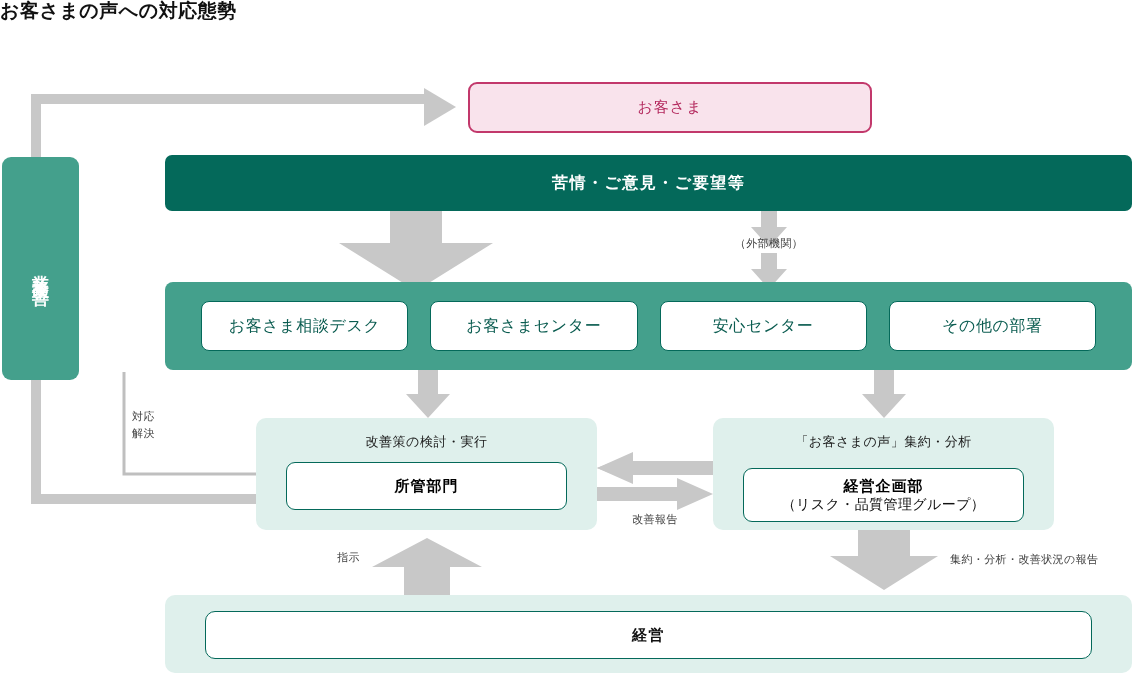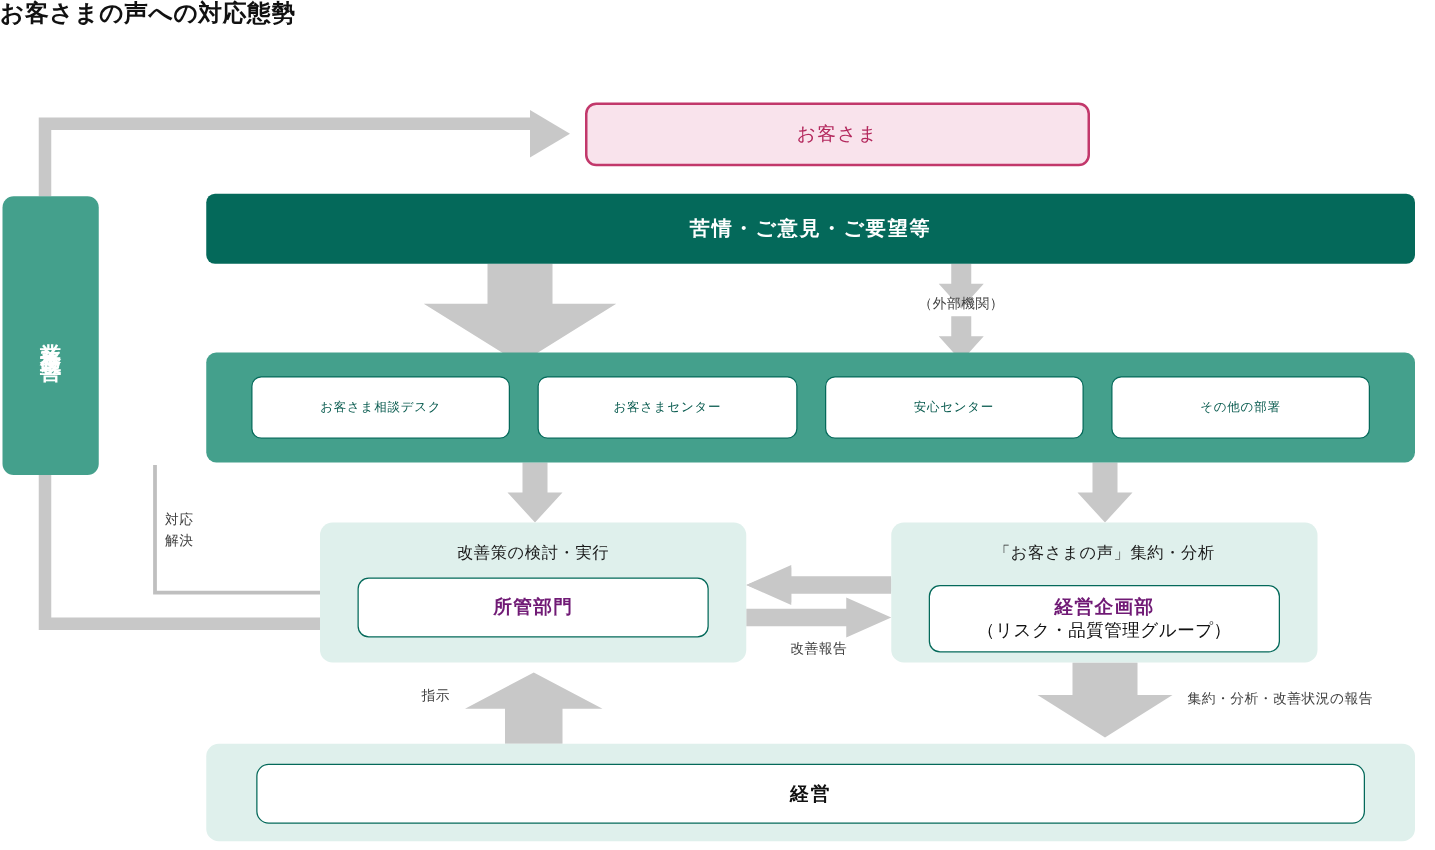--- a/index.html
+++ b/index.html
@@ -85,21 +85,21 @@
     padding: 0 36px;
     gap: 22px;
   }
   .dept-box {
     flex: 1 1 0;
     height: 48px;
     background: #ffffff;
     border: 1.5px solid #04695a;
     border-radius: 8px;
     display: flex; align-items: center; justify-content: center;
-    font-size: 10px;
+    font-size: 16px;
     color: #0a5c50;
     letter-spacing: 0.6px;
   }
 
   
   .mint-panel {
     background: #dff0ec;
     border-radius: 10px;
   }
   .panel-left { left: 256px; top: 418px; width: 341px; height: 112px; }
@@ -116,21 +116,21 @@
     left: 30px; right: 30px; top: 44px;
     height: 46px;
     background: #ffffff;
     border: 1.5px solid #04695a;
     border-radius: 9px;
     display: flex; flex-direction: column;
     align-items: center; justify-content: center;
     line-height: 1.25;
   }
   .panel-inner .main {
-    font-size: 15px; font-weight: bold; color: #701a75; letter-spacing: 1px;
+    font-size: 15px; font-weight: bold; color: #000000; letter-spacing: 1px;
   }
   .panel-inner .sub {
     font-size: 14px; color: #111; letter-spacing: 0.4px;
   }
   .panel-right .panel-inner { top: 50px; height: 52px; }
 
   
   .panel-bottom {
     left: 165px; top: 595px; width: 967px; height: 78px;
     background: #dff0ec; border-radius: 10px; padding-left: 16px;

